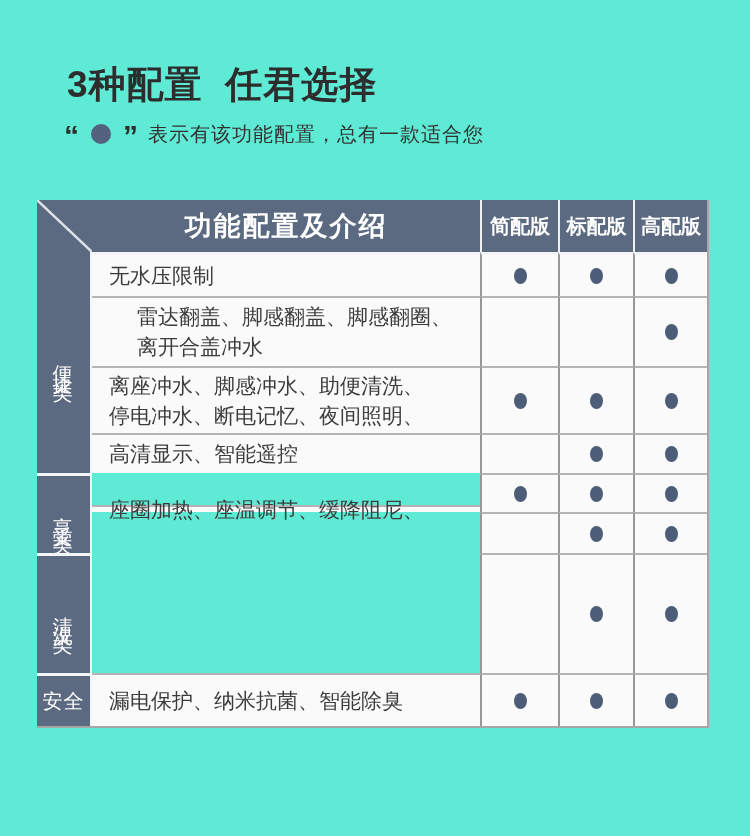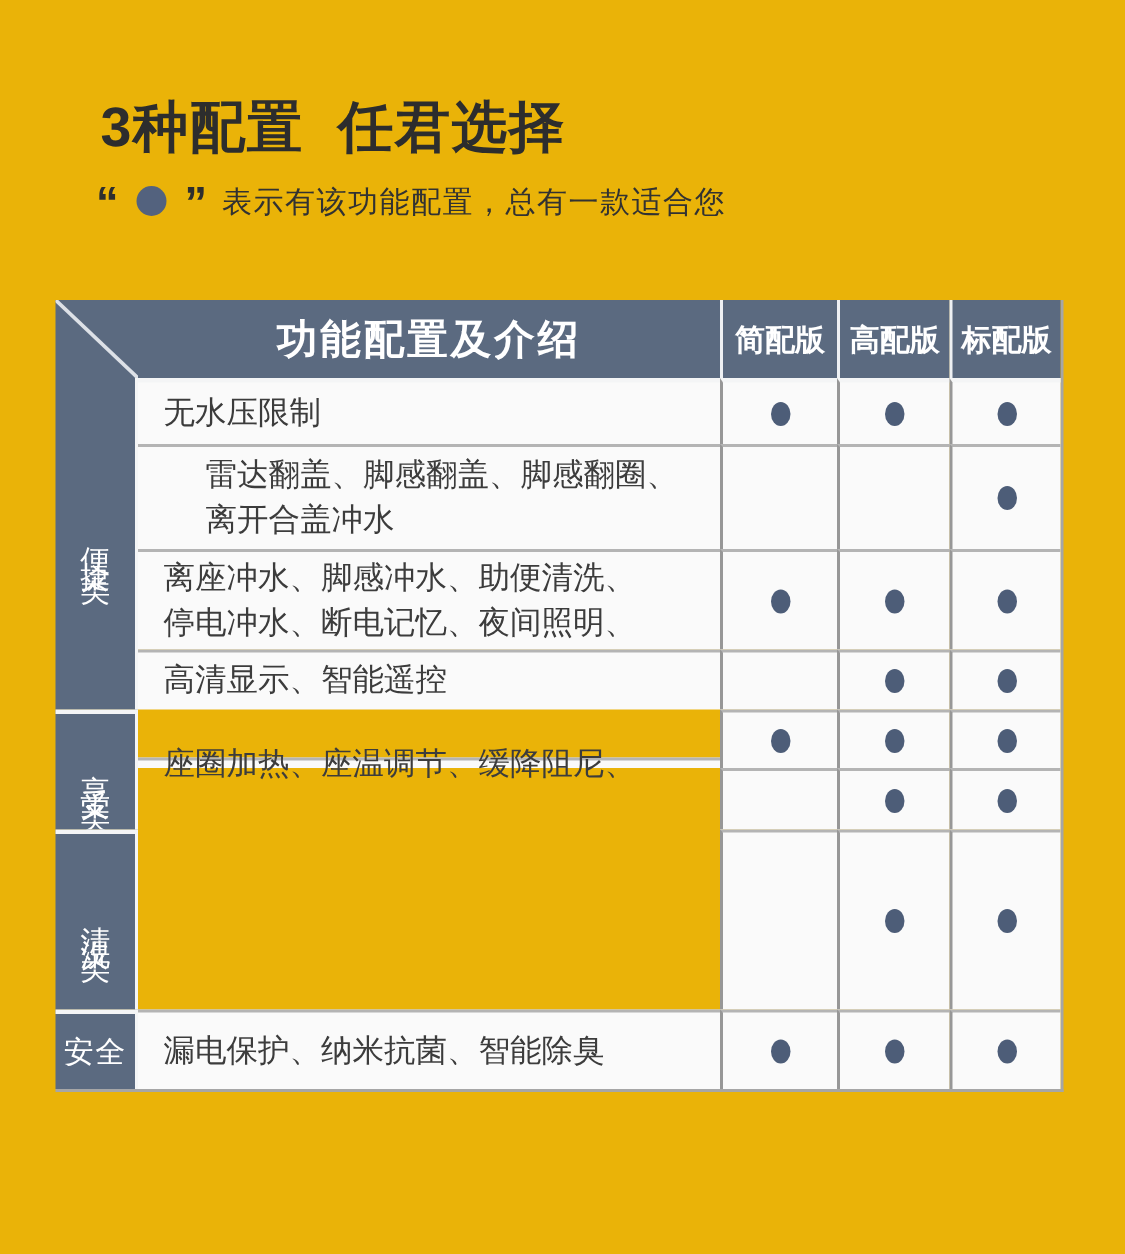--- a/index.html
+++ b/index.html
@@ -3,21 +3,21 @@
 <meta charset="utf-8">
 <style>
   * { box-sizing: border-box; margin: 0; padding: 0; }
   html,body { width:750px; }
   body { font-family: "Liberation Sans", "DejaVu Sans", sans-serif; }
 
   .page {
     position: relative;
     width: 750px;
     height: 836px;
-    background: #eab308;
+    background: #5eead4;
     overflow: hidden;
     padding-left: 20px;
   }
 
   .title {
     position: absolute;
     left: 67px;
     top: 60px;
     font-size: 37px;
     font-weight: bold;
@@ -138,22 +138,22 @@
   </div>
 
   <div class="cmp-table" style="grid-template-rows: 52px 44px 70px 67px 40px 39px 41px 120px 53px;">
     <div class="hcell corner">
       <svg width="55" height="52" viewBox="0 0 55 52">
         <line x1="0" y1="0" x2="55" y2="52" stroke="#dde1e7" stroke-width="2.5"></line>
       </svg>
     </div>
     <div class="hcell h-ed">简配版</div>
     <div class="hcell h-feature">功能配置及介绍</div>
+    <div class="hcell h-ed">标配版</div>
     <div class="hcell h-ed">高配版</div>
-    <div class="hcell h-ed">标配版</div>
 
   <div class="cat first" style="grid-row: 2 / span 4;">
         <span class="vtext">便捷类</span>
       </div>
       <div class="cat" style="grid-row: 6 / span 2;">
         <span class="vtext">享受类</span>
       </div>
       <div class="cat" style="grid-row: 8 / span 1;">
         <span class="vtext">清洗类</span>
       </div>

